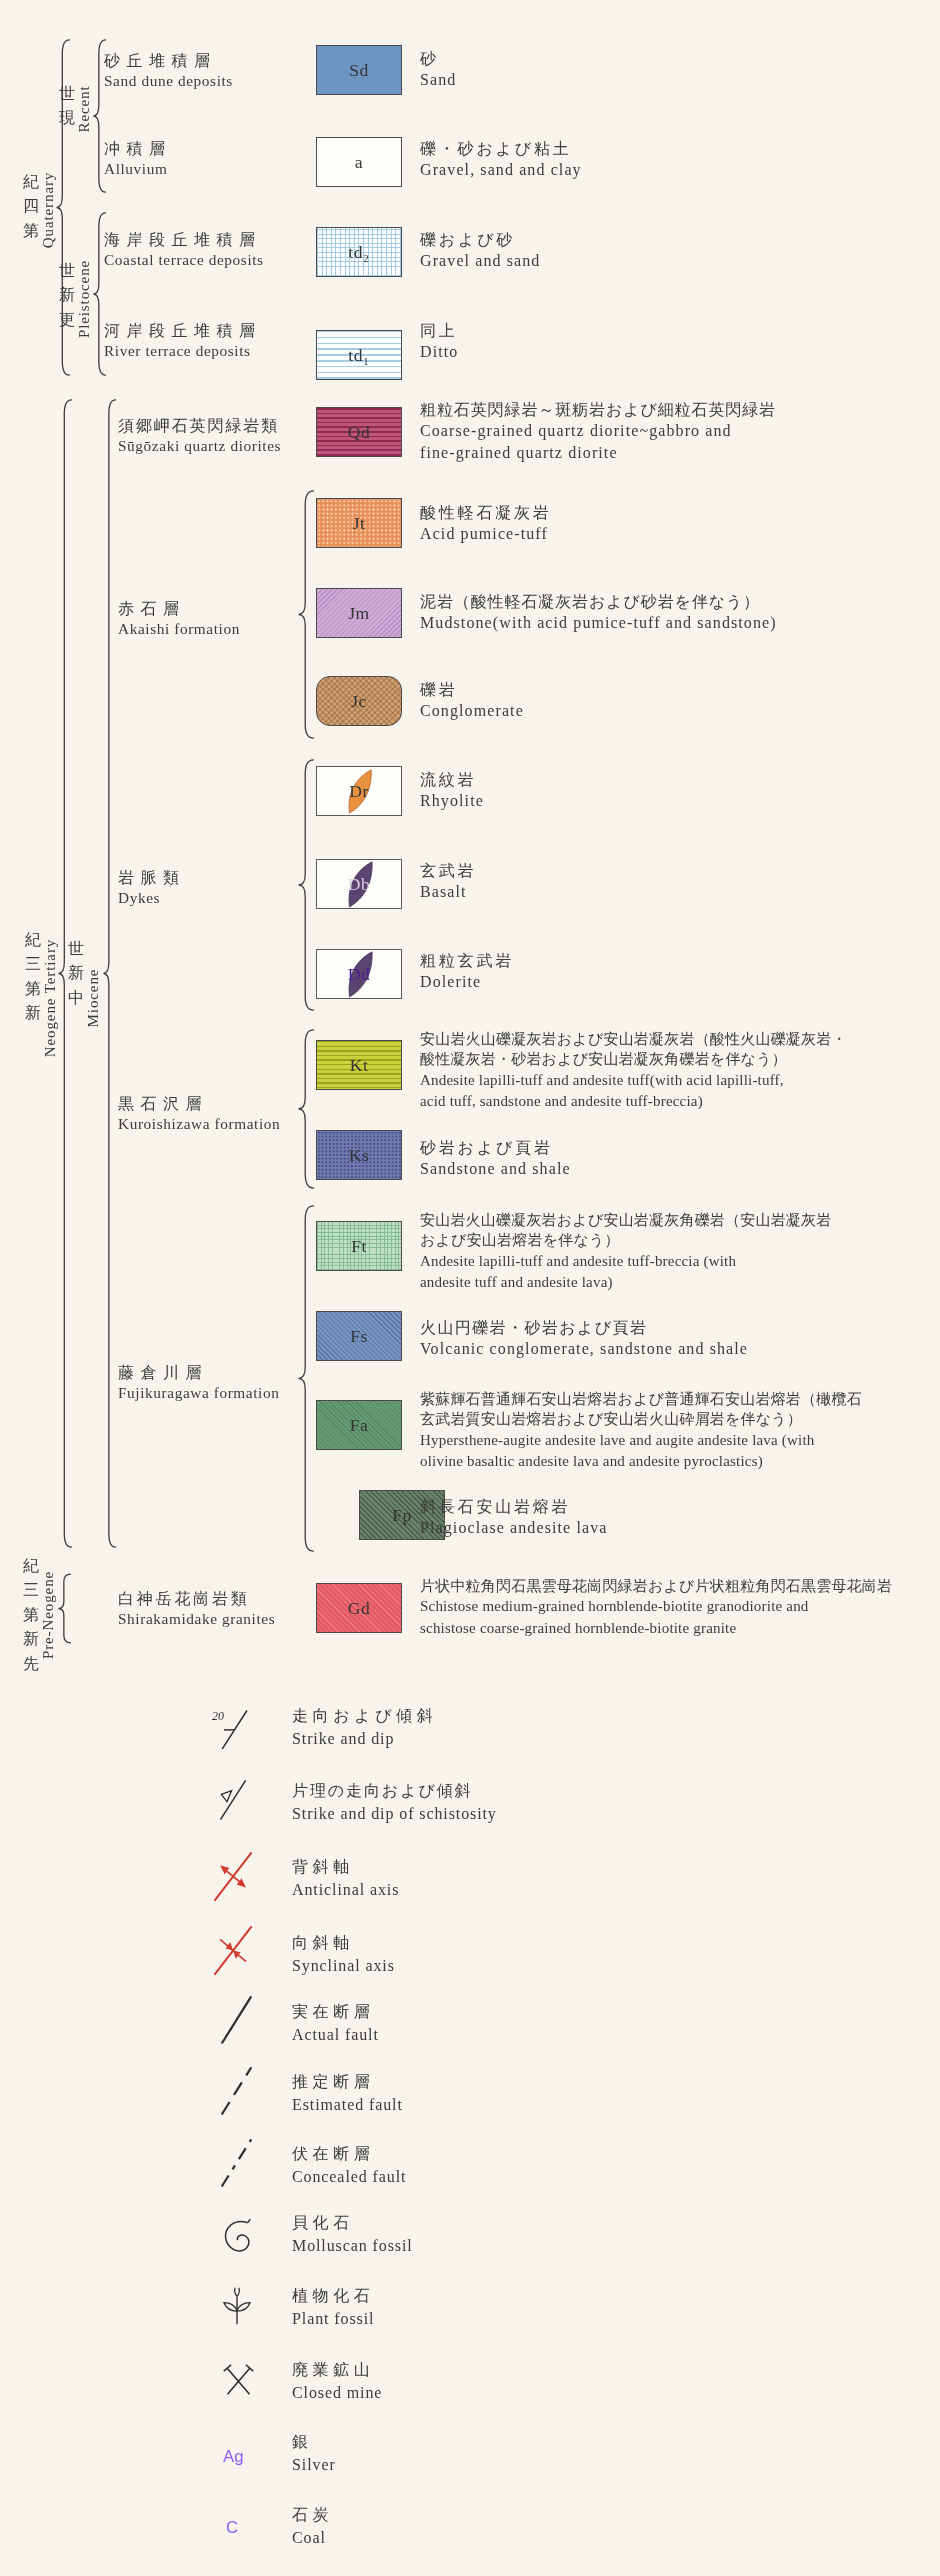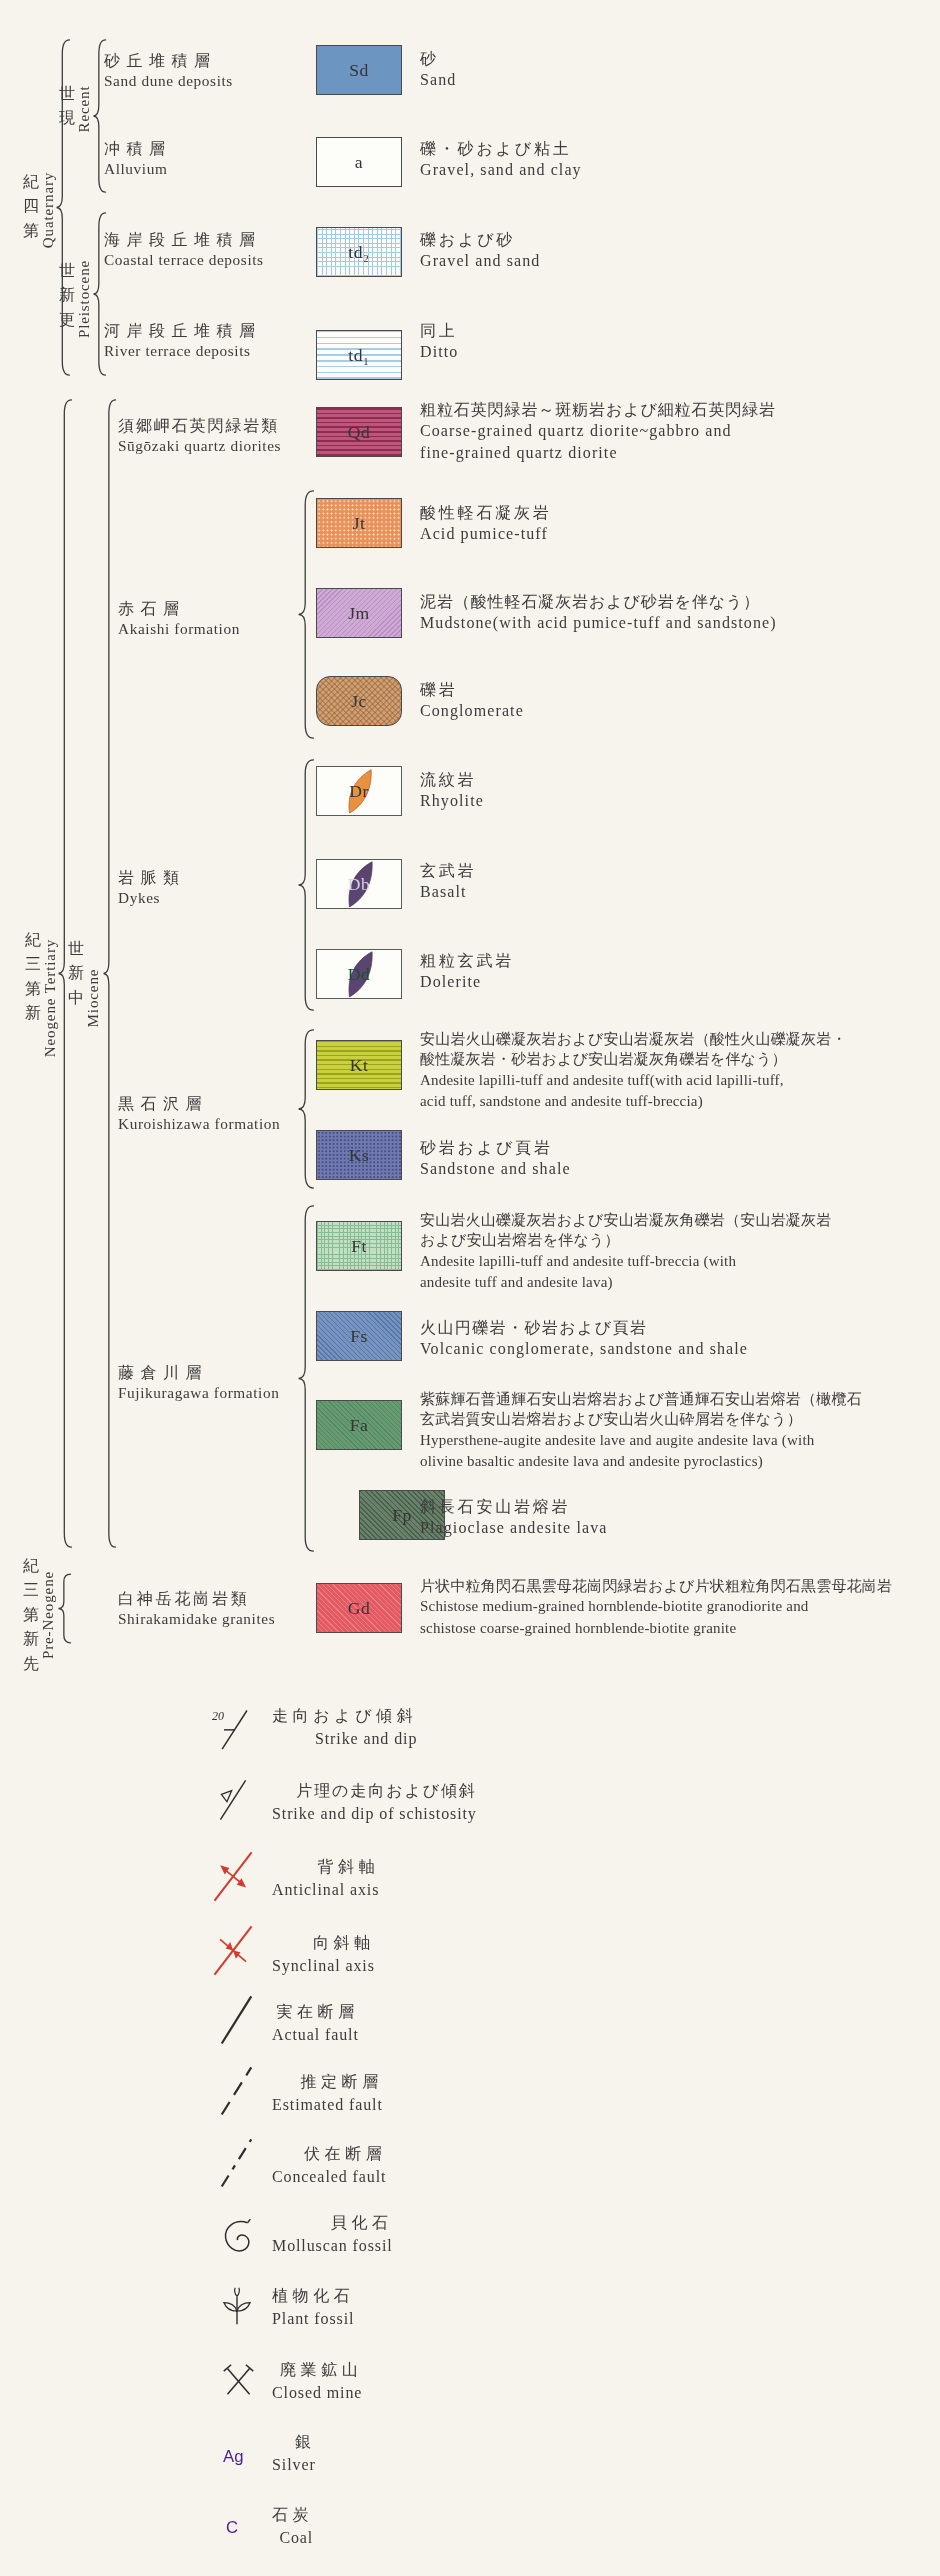--- a/index.html
+++ b/index.html
@@ -49,25 +49,25 @@
   .p-fp{background-image:repeating-linear-gradient(45deg,rgba(18,38,23,.38) 0 1.3px,transparent 1.3px 3.7px);}
   .p-gd{background-image:repeating-linear-gradient(45deg,rgba(255,255,255,.22) 0 0.9px,transparent 0.9px 3.7px);}
   
   .desc{position:absolute; left:420px; white-space:nowrap;}
   .djp{font-size:16px; letter-spacing:2.8px; line-height:20.4px;}
   .djp.tight{font-size:15px; letter-spacing:0.2px; line-height:20.4px;}
   .den{font-size:16px; letter-spacing:1.1px; line-height:21.4px;}
   .den.tight{font-size:15px; letter-spacing:0.2px; line-height:21.4px;}
   
   .sym-ic{position:absolute;}
-  .sym-txt{position:absolute; left:272px; white-space:nowrap;text-align:right;}
+  .sym-txt{position:absolute; left:292px; white-space:nowrap;}
   .sjp{font-size:16px; letter-spacing:4.6px; line-height:23px;}
   .sen{font-size:16px; letter-spacing:0.9px; line-height:24px;}
   .chem{position:absolute; font-family:"Liberation Sans","DejaVu Sans",sans-serif;
-        font-size:16.7px; color:#4c1d95;}
+        font-size:16.7px; color:#8b5cf6;}
   .num20{font-style:italic; font-size:13px; fill:#2e2e2e;
          font-family:"Liberation Serif",serif;}
 </style>
 </head>
 <body>
 
 <div id="sheet">
 
   <div class="vjp" style="left:31px;top:206px">
       <span>第</span>
@@ -242,21 +242,21 @@
   <div class="sw dyke" style="top: 859px; background-color: rgb(253, 253, 250);">
     <svg class="lens" viewBox="0 0 93 54">
       <path d="M36,52 C33,30 42,12 61,2 C62,25 53,42 36,52 Z" stroke="#46335a" stroke-width="0.8" fill="#5c4470"></path>
     </svg>
     <span class="code" style="color:#d8d2e0">Db</span>
     </div>
   <div class="sw dyke" style="top: 949px; background-color: rgb(253, 253, 250);">
     <svg class="lens" viewBox="0 0 93 54">
       <path d="M36,52 C33,30 42,12 61,2 C62,25 53,42 36,52 Z" stroke="#46335a" stroke-width="0.8" fill="#5c4470"></path>
     </svg>
-    <span class="code" style="color:#14532d">Dd</span>
+    <span class="code" style="color:#4c1d95">Dd</span>
     </div>
 
   <div class="sw p-kt" style="top: 1040px; background-color: rgb(203, 208, 61);">
     <span class="code">Kt</span>
     </div>
   <div class="sw p-ks" style="top: 1130px; background-color: rgb(112, 122, 176);">
     <span class="code">Ks</span>
     </div>
   <div class="sw p-ft" style="top: 1221px; background-color: rgb(192, 223, 197);">
     <span class="code">Ft</span>

